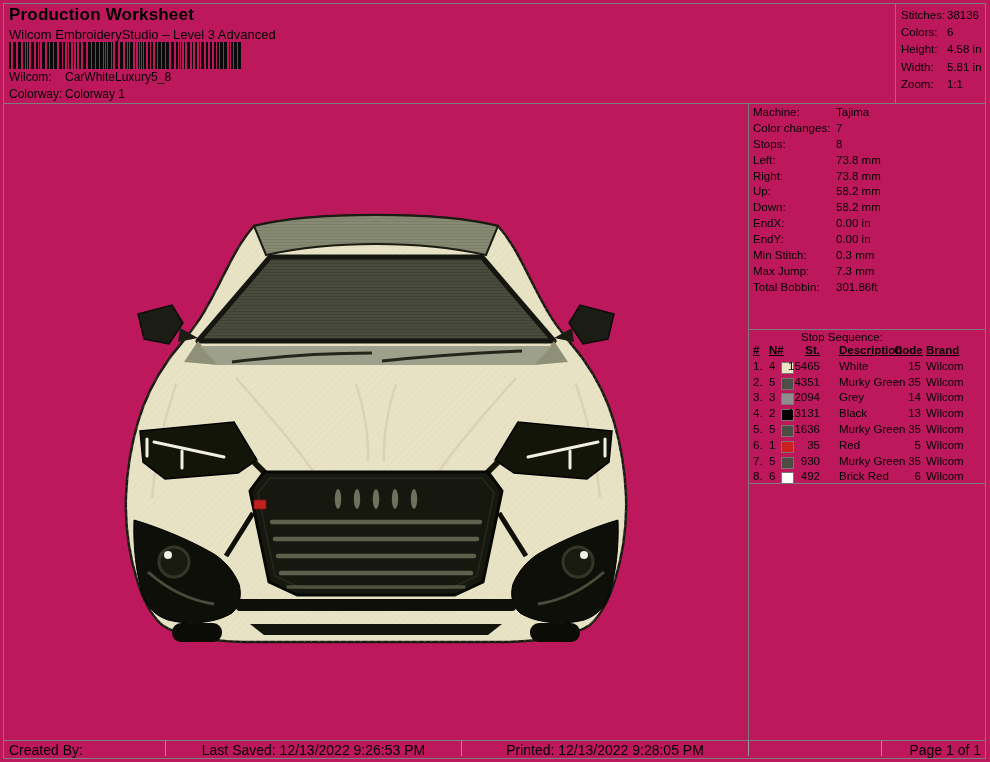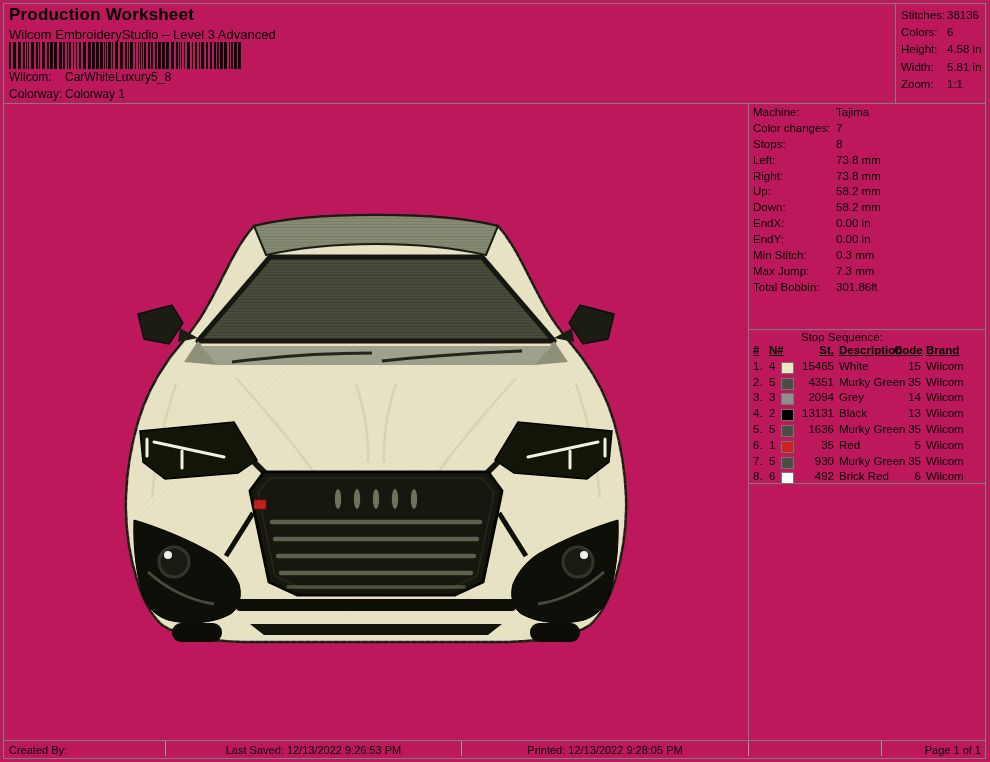--- a/index.html
+++ b/index.html
@@ -23,28 +23,28 @@
   .kv-row{display:flex;height:15.9px;font-size:11.5px;padding-left:5px;}
   .kv-label{width:83px;flex:none;}
   .stop-title{left:753px;top:331px;font-size:11.5px;margin-left:48px;}
   .stop-head,.stop-row{position:relative;height:15.8px;font-size:11.5px;}
   .stop-head span,.stop-row span{position:absolute;top:0;white-space:nowrap;}
   .stop-head{font-weight:bold;}
   .stop-head .u{text-decoration:underline;}
   .c-num{left:5px;}
   .c-needle{left:21px;}
   .c-swatch{left:33px;top:2px !important;width:11px;height:10px;border:1px solid #777770;}
-  .c-st{left:47px;width:39px;text-align:right;}
+  .c-st{left:33px;width:39px;text-align:right;}
   .c-desc{left:91px;}
   .c-code{left:146px;width:27px;text-align:right;}
   .c-brand{left:178px;}
   .stop-table{left:748px;top:344px;width:238px;}
   .stop-rows-host{position:relative;}
   
-  .footer{left:4px;top:740px;width:982px;height:16px;border-top:1px solid #7d7d7d;display:flex;font-size:11px;line-height:18px;box-sizing:border-box;}
+  .footer{left:4px;top:740px;width:982px;height:16px;border-top:1px solid #7d7d7d;display:flex;font-size:14px;line-height:18px;box-sizing:border-box;}
   .fcell{border-right:1px solid #9a9a9a;box-sizing:border-box;height:100%;}
   .fc1{width:162px;padding-left:5px;}
   .fc2{width:296px;text-align:center;}
   .fc3{width:287px;text-align:center;}
   .fc4{width:133px;}
   .fc5{flex:1;text-align:right;padding-right:5px;border-right:none;}
   .preview-svg{left:120px;top:210px;width:520px;height:440px;}
 </style>
 </head>
 <body>

